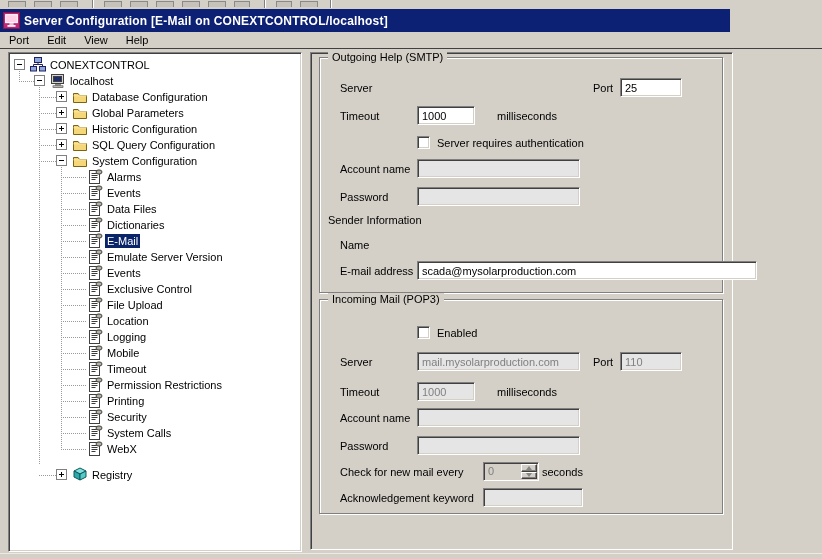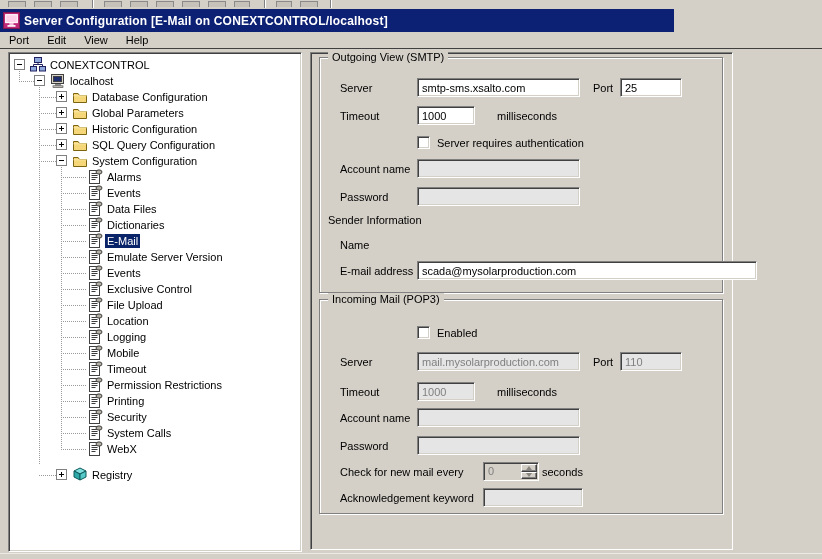--- a/index.html
+++ b/index.html
@@ -9,21 +9,21 @@
   .abs { position:absolute; }
 
   
   #top-strip { left:0; top:0; width:822px; height:9px; background:#d4d0c8; }
   .frag { position:absolute; top:1px; height:6px; background:#c6c2ba;
     border:1px solid #8a8a8a; border-bottom:none; }
   .tsep { position:absolute; top:0; height:8px; width:2px;
     border-left:1px solid #808080; border-right:1px solid #fff; }
 
   
-  #titlebar { left:0; top:9px; width:674px; height:23px; background:#0c2074;
+  #titlebar { left:0; top:9px; width:730px; height:23px; background:#0c2074;
     display:flex; align-items:center; }
   #titlebar .ticon { width:17px; height:17px; margin:0 4px 0 3px; }
   #titlebar .ttext { color:#fff; font-weight:bold; font-size:12px;
     letter-spacing:0.2px; white-space:nowrap; }
 
   
   #menubar { left:0; top:32px; width:822px; height:17px; background:#d4d0c8;
     display:flex; align-items:center; border-bottom:1px solid #404040; }
   .menu-item { padding:1px 9px; cursor:default; }
 
@@ -374,24 +374,23 @@
             <path d="M14 4 v6 l-6 3 v-6 z" fill="#55c8c8" stroke="#0c5858"></path>
           </svg></span>
         <span class="lbl">Registry</span>
       </div>
     </div>
 </div>
 
 <div id="right-panel" class="abs sunken">
 
   <div class="groupbox" style="top:4px;height:236px">
-    <span class="legend">Outgoing View (SMTP)</span>
+    <span class="legend">Outgoing Help (SMTP)</span>
 
     <span class="flabel" style="left:20px;top:24px">Server</span>
-    <input class="tb" style="left: 97px; top: 20px; width: 163px;" value="smtp-sms.xsalto.com">
     <span class="flabel" style="left:273px;top:24px">Port</span>
     <input class="tb" style="left: 300px; top: 20px; width: 62px;" value="25">
 
     <span class="flabel" style="left:20px;top:52px">Timeout</span>
     <input class="tb" style="left: 97px; top: 48px; width: 58px;" value="1000">
     <span class="flabel" style="left:177px;top:52px">milliseconds</span>
 
     <span class="cb" style="left:97px;top:78px"></span>
     <span class="flabel" style="left:117px;top:79px">Server requires authentication</span>
 

